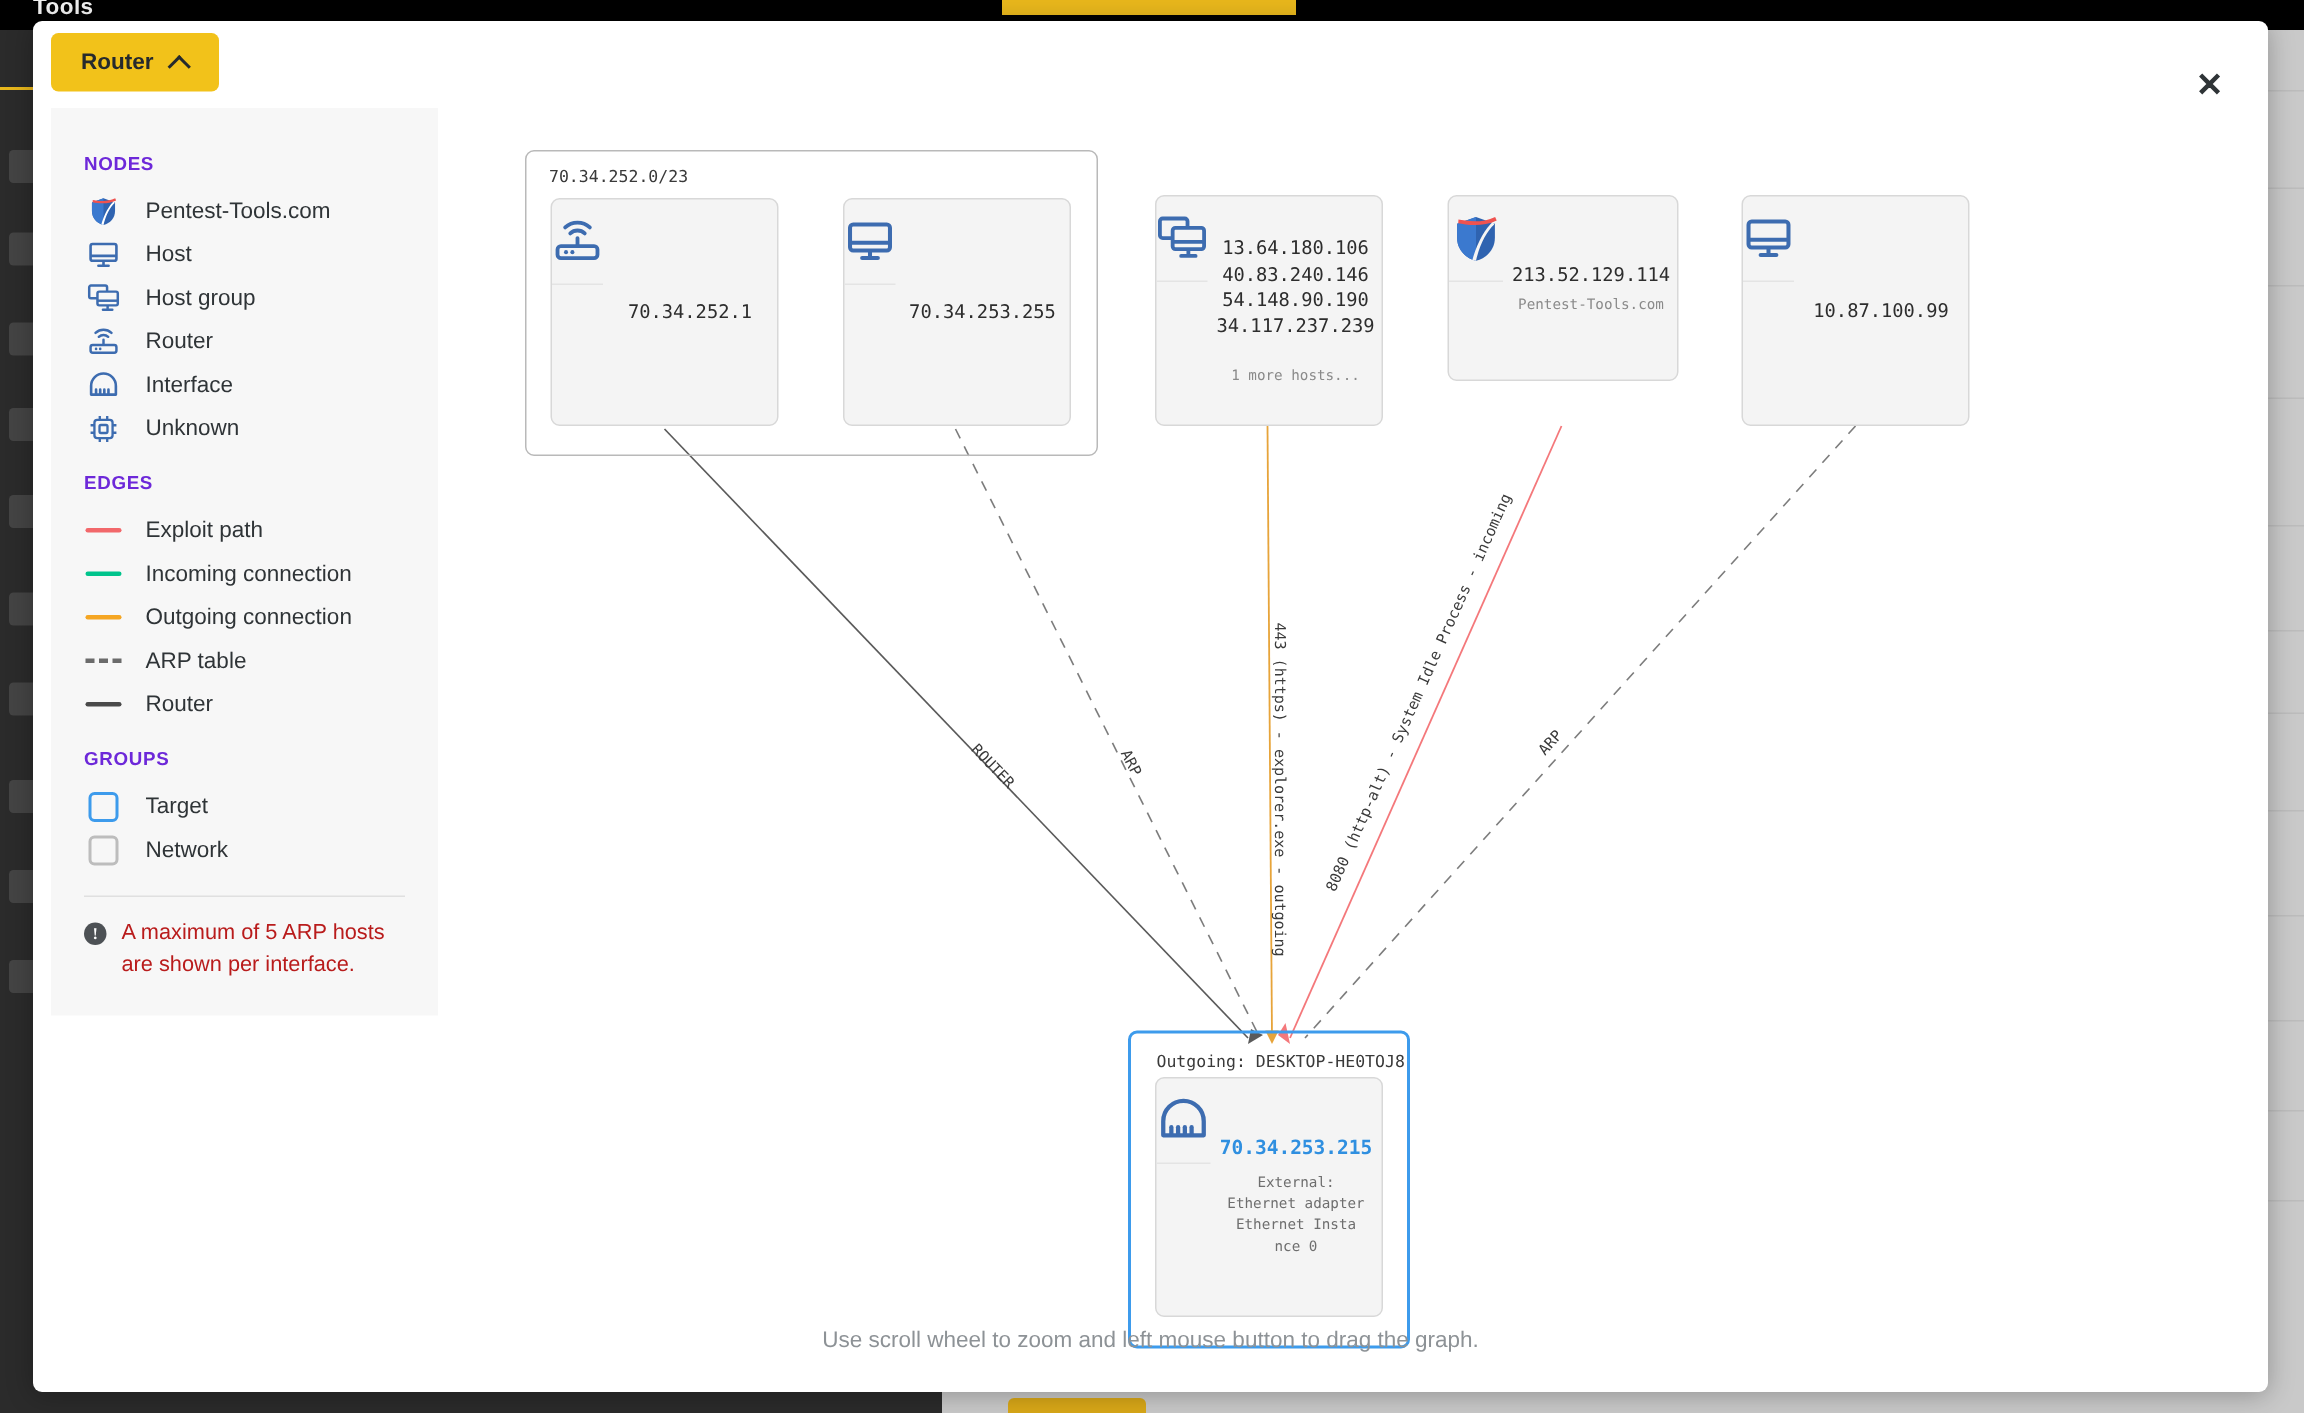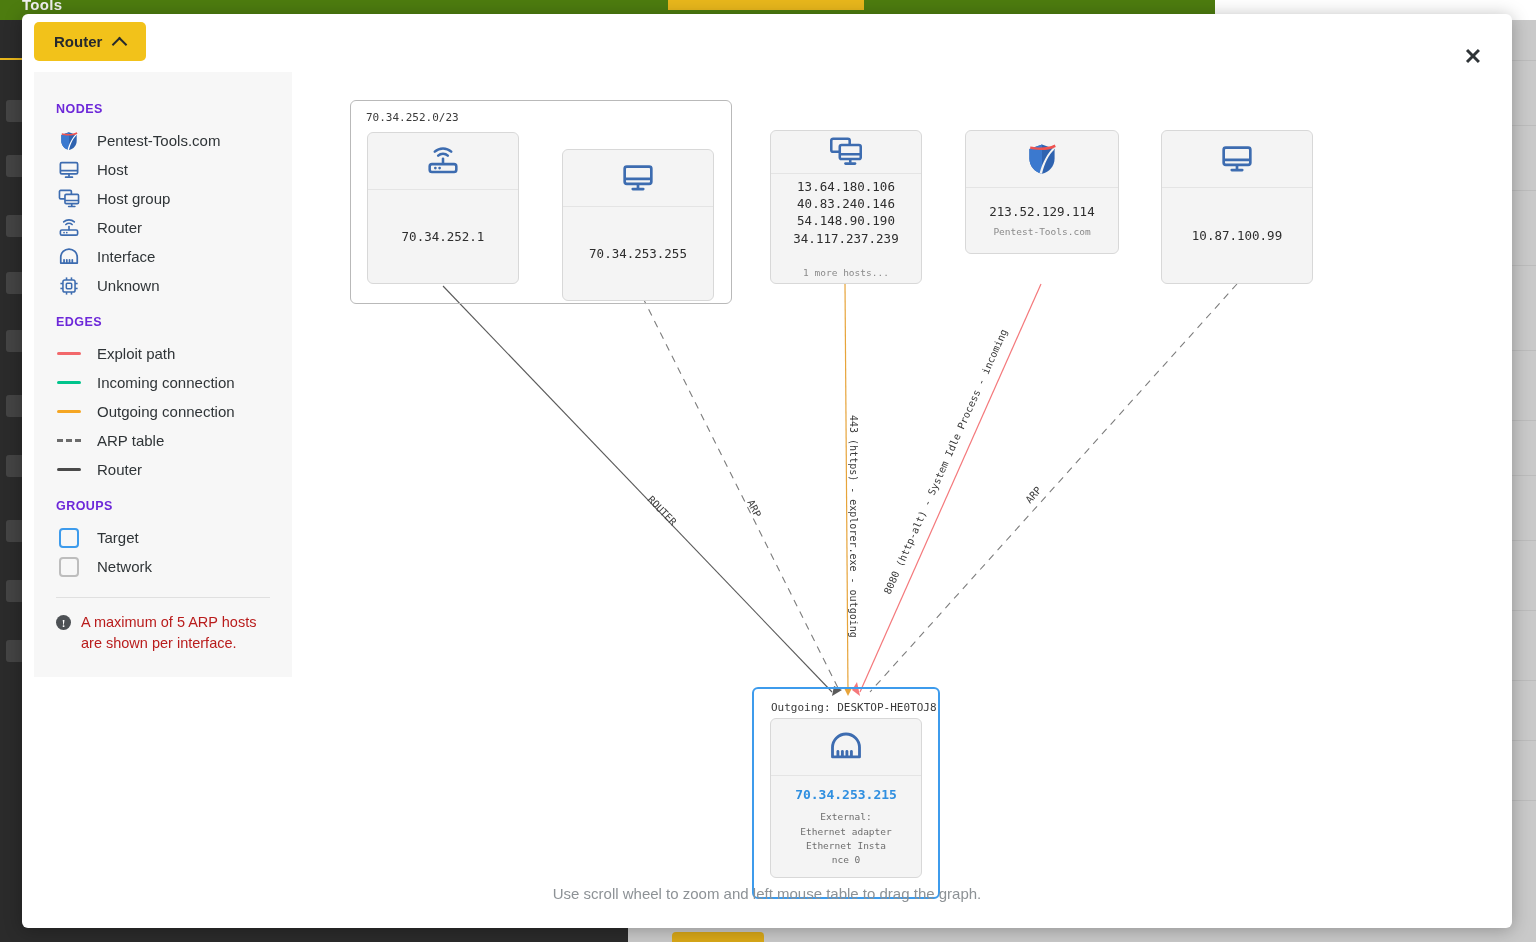--- a/index.html
+++ b/index.html
@@ -16,21 +16,21 @@
     background:#2b2b2b;
   }
   #bg-left-sidebar .bg-accent {
     position:absolute; left:0; top:58px; width:34px; height:2px; background:#e8b71c;
   }
   #bg-left-sidebar .bg-icon {
     position:absolute; left:6px; width:22px; height:22px;
     background:#5a5a5a; border-radius:3px; opacity:.55;
   }
   #bg-topbar {
-    position:absolute; left:0; top:0; width:1215px; height:20px; background:#4d7c0f;
+    position:absolute; left:0; top:0; width:1536px; height:20px; background:#000000;
   }
   #bg-topbar .bg-title {
     position:absolute; left:22px; top:-4px; color:#f1f1f1;
     font-size:15px; font-weight:700; letter-spacing:.3px;
   }
   #bg-topbar .bg-tab-yellow {
     position:absolute; left:668px; top:0; width:196px; height:10px; background:#e8b71c;
   }
   #bg-right-page {
     position:absolute; right:0; top:20px; width:28px; height:922px;
@@ -117,21 +117,21 @@
   }
 
   
   #graph {
     position:absolute; left:270px; top:56px; right:0; bottom:60px;
   }
   #edges-svg { position:absolute; left:0; top:0; width:1220px; height:830px; }
 
   .node {
     position:absolute; background:#f4f4f4; border:1px solid #d8d8d8; border-radius:6px;
-    display:flex; flex-direction:column; overflow:hidden;
+    display:flex; flex-direction:row; overflow:hidden;
   }
   .node-head {
     height:57px; display:flex; align-items:center; justify-content:center;
     border-bottom:1px solid #e4e4e4;
   }
   .node-body {
     flex:1; display:flex; flex-direction:column; align-items:center; justify-content:center;
     font-family:"DejaVu Sans Mono", monospace; font-size:12.5px; color:#2d2d2d;
     line-height:1.38; text-align:center; padding:4px 6px;
   }
@@ -394,21 +394,21 @@
           <line x1="12" y1="14" x2="12" y2="10.4" stroke-linecap="round"></line>
           <path d="M8.6 8.2a4.9 4.9 0 0 1 6.8 0" stroke-linecap="round"></path>
           <path d="M6.2 5.4a8.5 8.5 0 0 1 11.6 0" stroke-linecap="round"></path>
         </svg>
       </div>
       <div class="node-body">
         <div>70.34.252.1</div>
       </div>
     </div>
 
-    <div class="node" style="left:270px; top:79px; width:152px; height:152px;">
+    <div class="node" style="left:270px; top:62px; width:152px; height:152px;">
       <div class="node-head">
         <svg width="34" height="34" viewBox="0 0 24 24" fill="none" stroke="#3d6cb0" stroke-width="1.9">
           <rect x="2.6" y="4" width="18.8" height="12.2" rx="1.5"></rect>
           <line x1="2.6" y1="12.6" x2="21.4" y2="12.6"></line>
           <line x1="12" y1="16.2" x2="12" y2="19.4"></line>
           <line x1="8.3" y1="19.8" x2="15.7" y2="19.8" stroke-linecap="round"></line>
         </svg>
       </div>
       <div class="node-body">
         <div>70.34.253.255</div>
@@ -480,14 +480,14 @@
       <div class="node-body">
         <div class="ip-blue">70.34.253.215</div>
         <div class="ext" style="white-space:pre-line">External:
 Ethernet adapter Ethernet Insta
 nce 0</div>
       </div>
     </div>
 
   </div>
 
-  <div id="hint">Use scroll wheel to zoom and left mouse table to drag the graph.</div>
+  <div id="hint">Use scroll wheel to zoom and left mouse button to drag the graph.</div>
 </div>
 
 </body></html>

